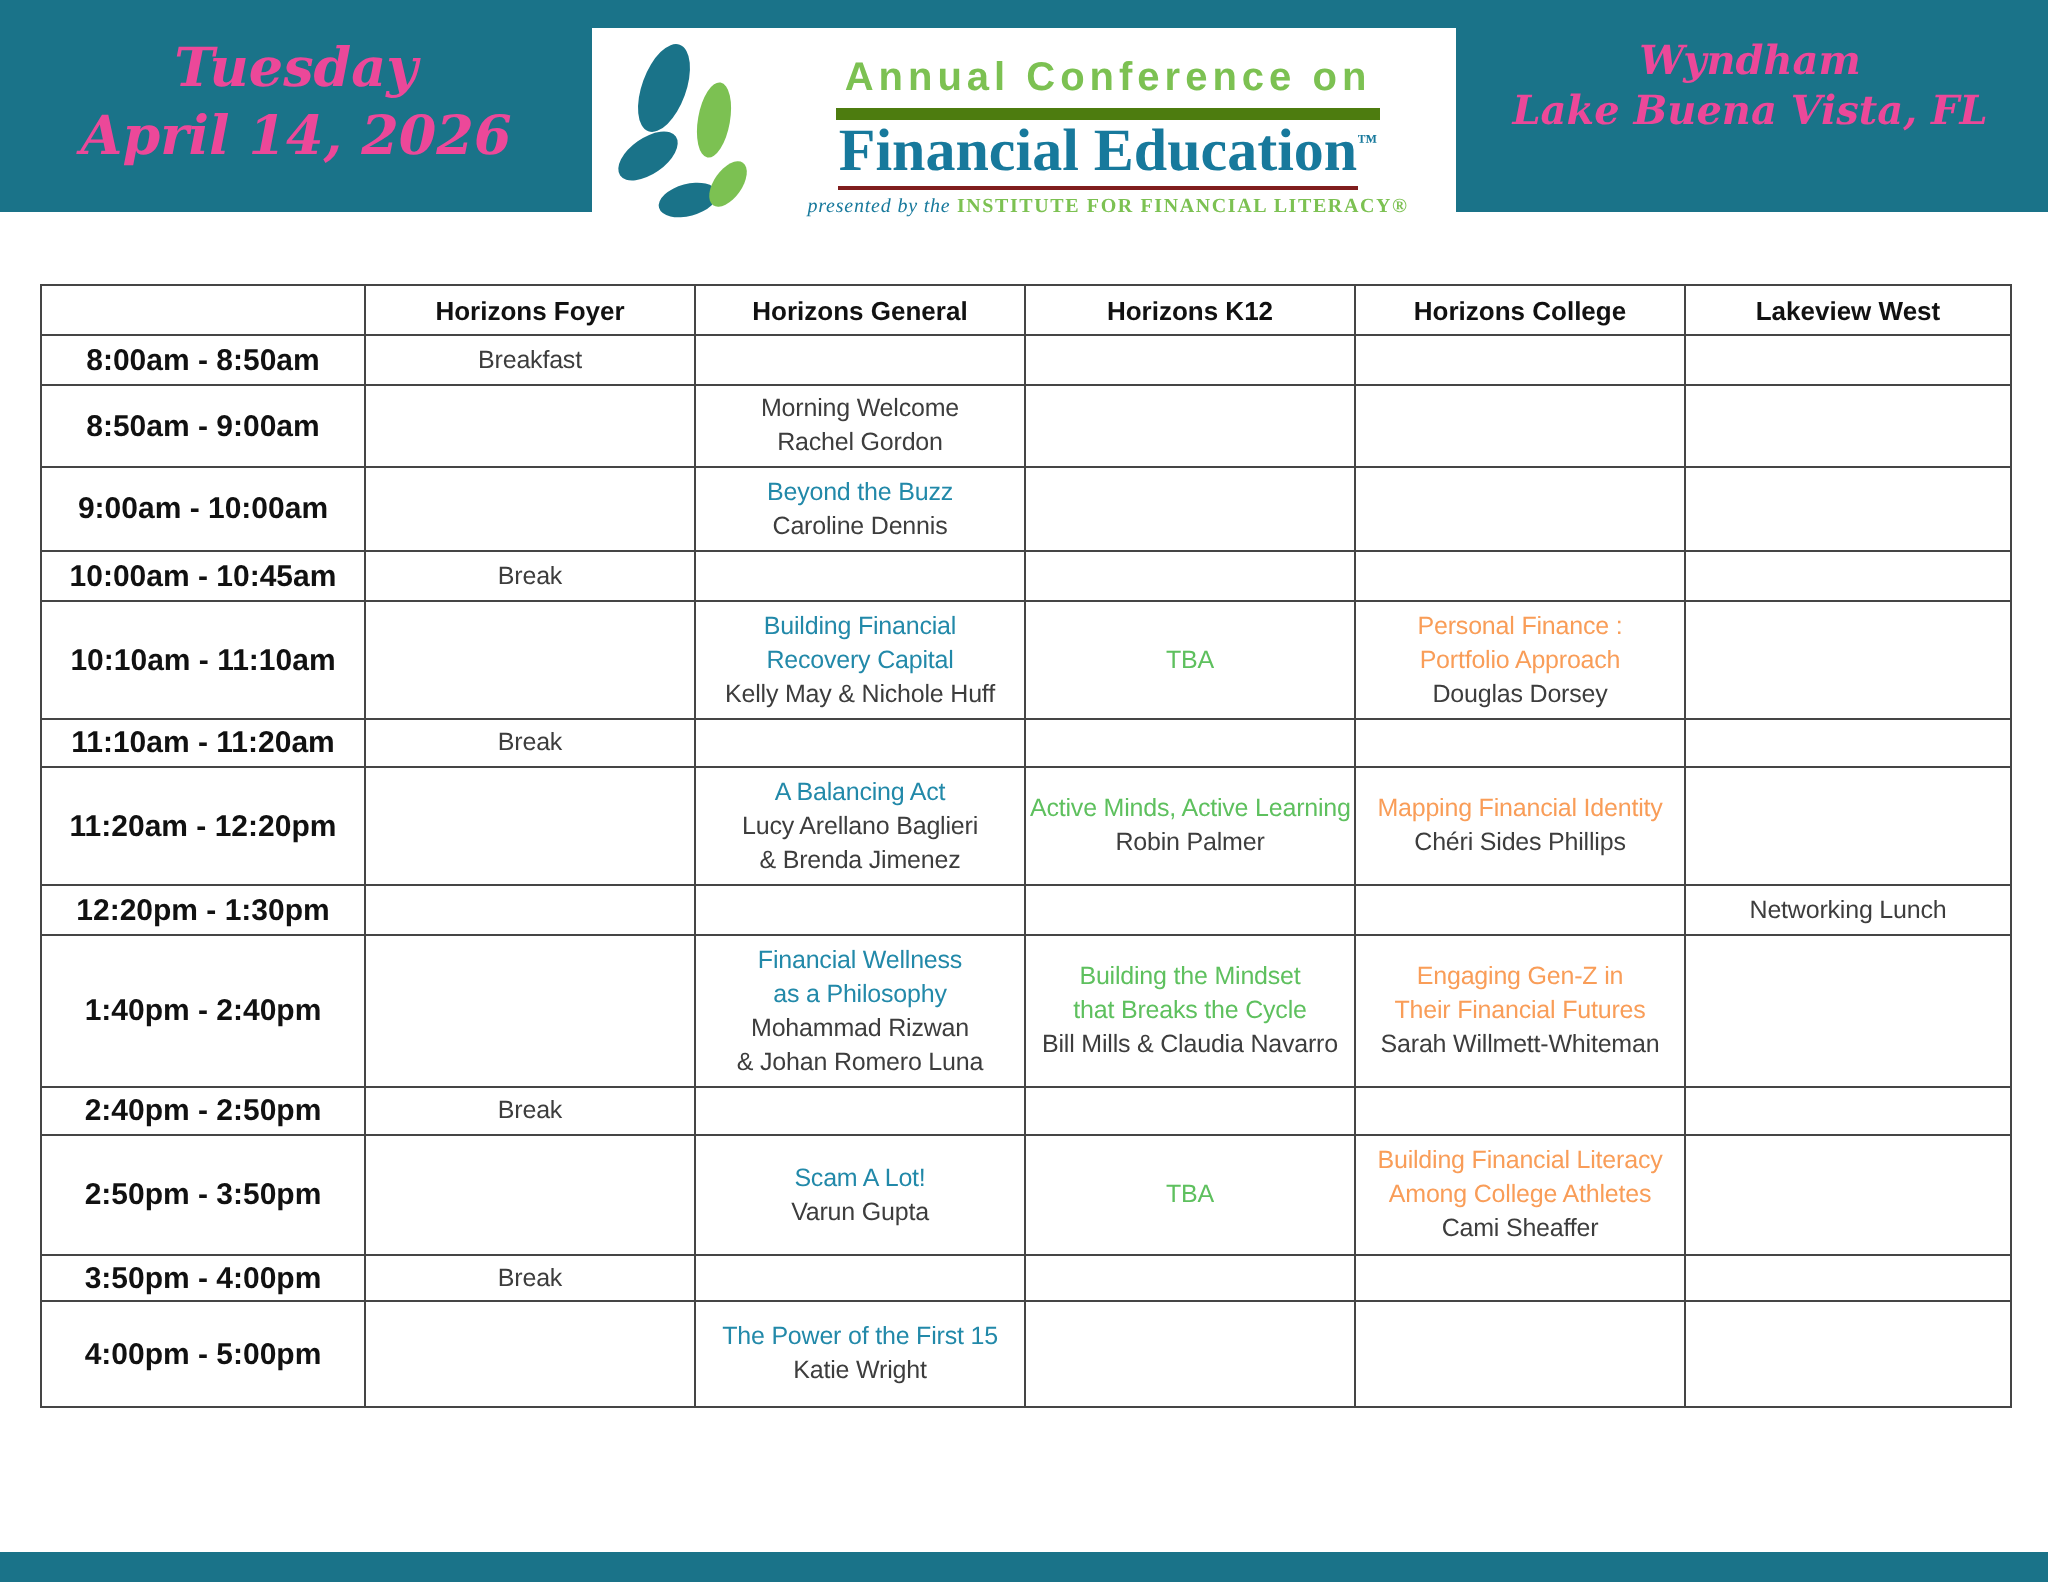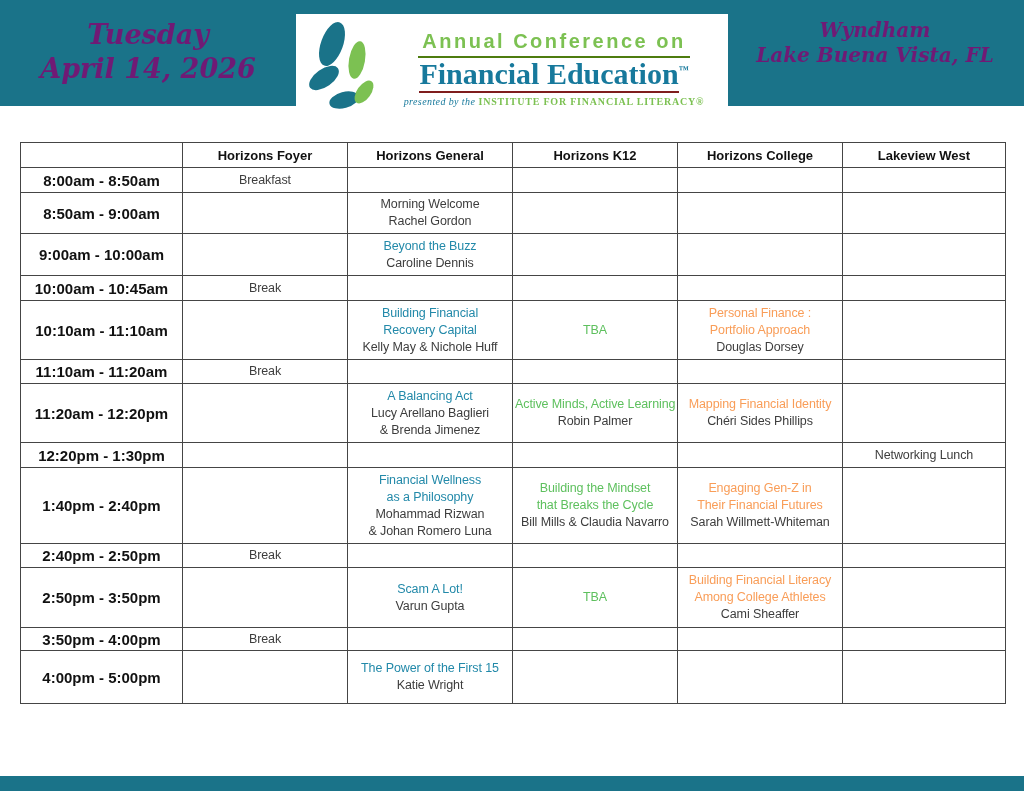--- a/index.html
+++ b/index.html
@@ -6,34 +6,34 @@
   body{
     width:1024px;height:791px;position:relative;background:#ffffff;
     font-family:"Liberation Sans", sans-serif;overflow:hidden;
   }
   
   .band{
     position:absolute;left:0;top:0;width:1024px;height:106px;background:#1a7389;
   }
   .script{
     font-family:"DejaVu Serif", serif;font-style:italic;font-weight:bold;
-    color:#701a75;text-align:center;line-height:1.25;
+    color:#ec4899;text-align:center;line-height:1.25;
   }
   .date-block{position:absolute;left:18px;top:18px;width:260px;font-size:27px;}
   .venue-block{position:absolute;left:742px;top:18px;width:266px;font-size:20px;}
   
   .logo-card{
     position:absolute;left:296px;top:14px;width:432px;height:108px;background:#ffffff;
     display:flex;align-items:center;justify-content:flex-start;
   }
   .leaves{width:86px;height:100px;flex:0 0 auto;margin-left:6px;}
   .logo-text{flex:1 1 auto;text-align:center;padding-right:8px;}
   .logo-top{
     display:inline-block;color:#7cc152;font-weight:bold;font-size:20px;
-    letter-spacing:2.5px;border-bottom:2px solid #4d7c0f;padding:0 4px 3px 4px;
+    letter-spacing:2.5px;border-bottom:6px solid #4d7c0f;padding:0 4px 3px 4px;
     white-space:nowrap;
   }
   .logo-main{
     font-family:"Liberation Serif", serif;font-weight:bold;color:#17799c;
     font-size:30px;line-height:1.0;white-space:nowrap;margin-top:1px;
   }
   .logo-main .mainline{display:inline-block;border-bottom:2px solid #7f1d1d;padding-bottom:2px;}
   .tm{font-size:10px;vertical-align:super;font-weight:bold;color:#17799c;}
   .presented{
     margin-top:3px;font-size:10px;white-space:nowrap;letter-spacing:0.4px;

